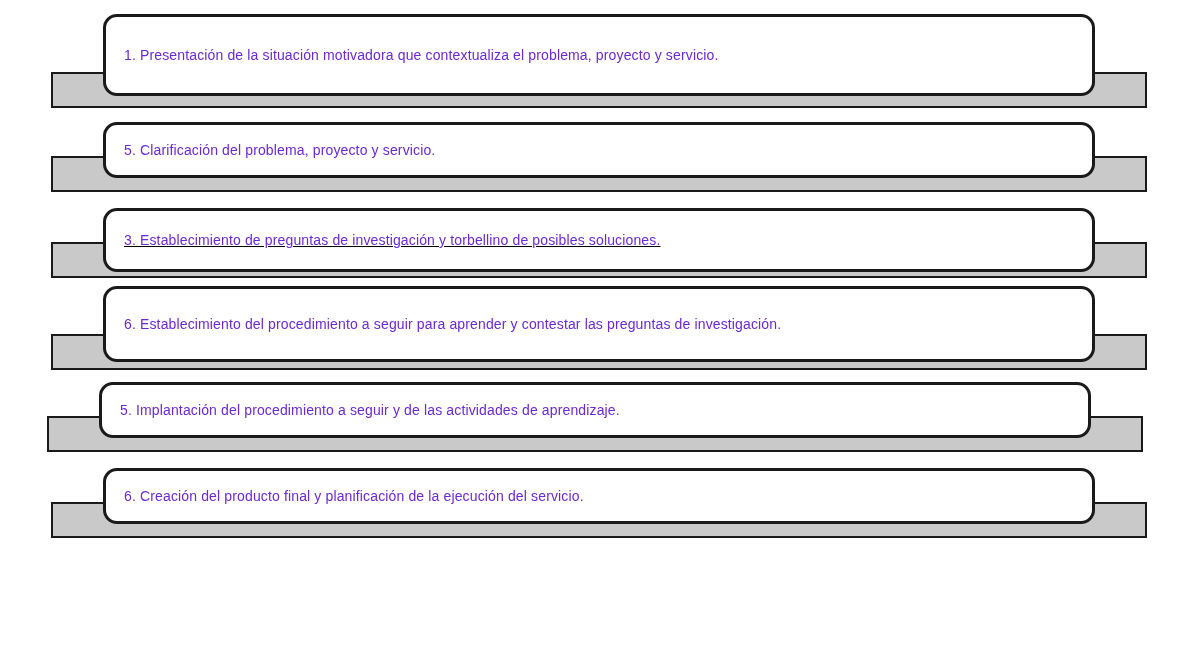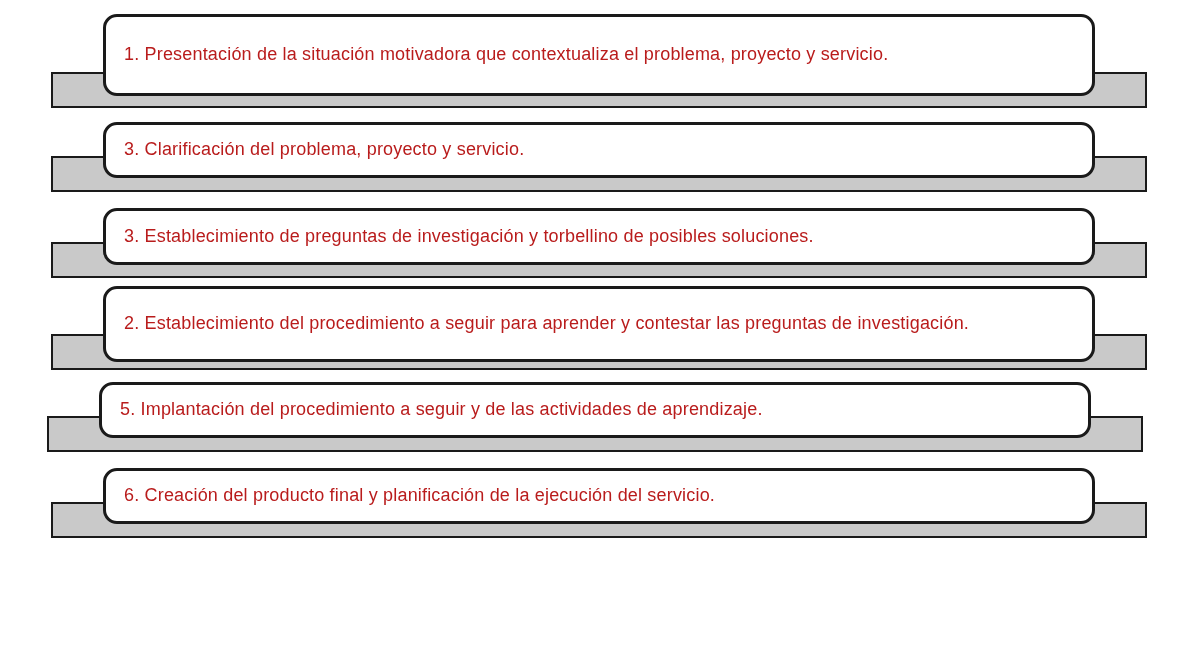--- a/index.html
+++ b/index.html
@@ -39,56 +39,56 @@
     right: 52px;
     background: #ffffff;
     border: 3px solid #1a1a1a;
     border-radius: 14px;
     box-sizing: border-box;
     display: flex;
     align-items: center;
     padding: 6px 14px 6px 18px;
   }
   .card-text {
-    font-size: 18px;
+    font-size: 14px;
     line-height: 1.30;
-    color: #b91c1c;
+    color: #6d28d9;
     letter-spacing: 0.01em;
   }
 </style>
 </head>
 <body>
 
 <div id="diagram">
 
   <div class="step" style="position:absolute; top:14px; left:51px; height:96px;">
     <div class="banner" style="top:58px; height:36px;"></div>
     <div class="card" style="top:0px; height:82px;">
       <div class="card-text">1. Presentación de la situación motivadora que contextualiza el problema, proyecto y servicio.</div>
     </div>
   </div>
 
   <div class="step" style="position:absolute; top:122px; left:51px; height:78px;">
     <div class="banner" style="top:34px; height:36px;"></div>
     <div class="card" style="top:0px; height:56px;">
-      <div class="card-text">3. Clarificación del problema, proyecto y servicio.</div>
+      <div class="card-text">5. Clarificación del problema, proyecto y servicio.</div>
     </div>
   </div>
 
   <div class="step" style="position:absolute; top:208px; left:51px; height:78px;">
     <div class="banner" style="top:34px; height:36px;"></div>
-    <div class="card" style="top:0px; height:57px;">
+    <div class="card" style="top:0px; height:64px;text-decoration:underline;">
       <div class="card-text">3. Establecimiento de preguntas de investigación y torbellino de posibles soluciones.</div>
     </div>
   </div>
 
   <div class="step" style="position:absolute; top:286px; left:51px; height:96px;">
     <div class="banner" style="top:48px; height:36px;"></div>
     <div class="card" style="top:0px; height:76px;">
-      <div class="card-text">2. Establecimiento del procedimiento a seguir para aprender y contestar las preguntas de investigación.</div>
+      <div class="card-text">6. Establecimiento del procedimiento a seguir para aprender y contestar las preguntas de investigación.</div>
     </div>
   </div>
 
   <div class="step" style="position:absolute; top:382px; left:47px; height:78px;">
     <div class="banner" style="top:34px; height:36px;"></div>
     <div class="card" style="top:0px; height:56px;">
       <div class="card-text">5. Implantación del procedimiento a seguir y de las actividades de aprendizaje.</div>
     </div>
   </div>
 

